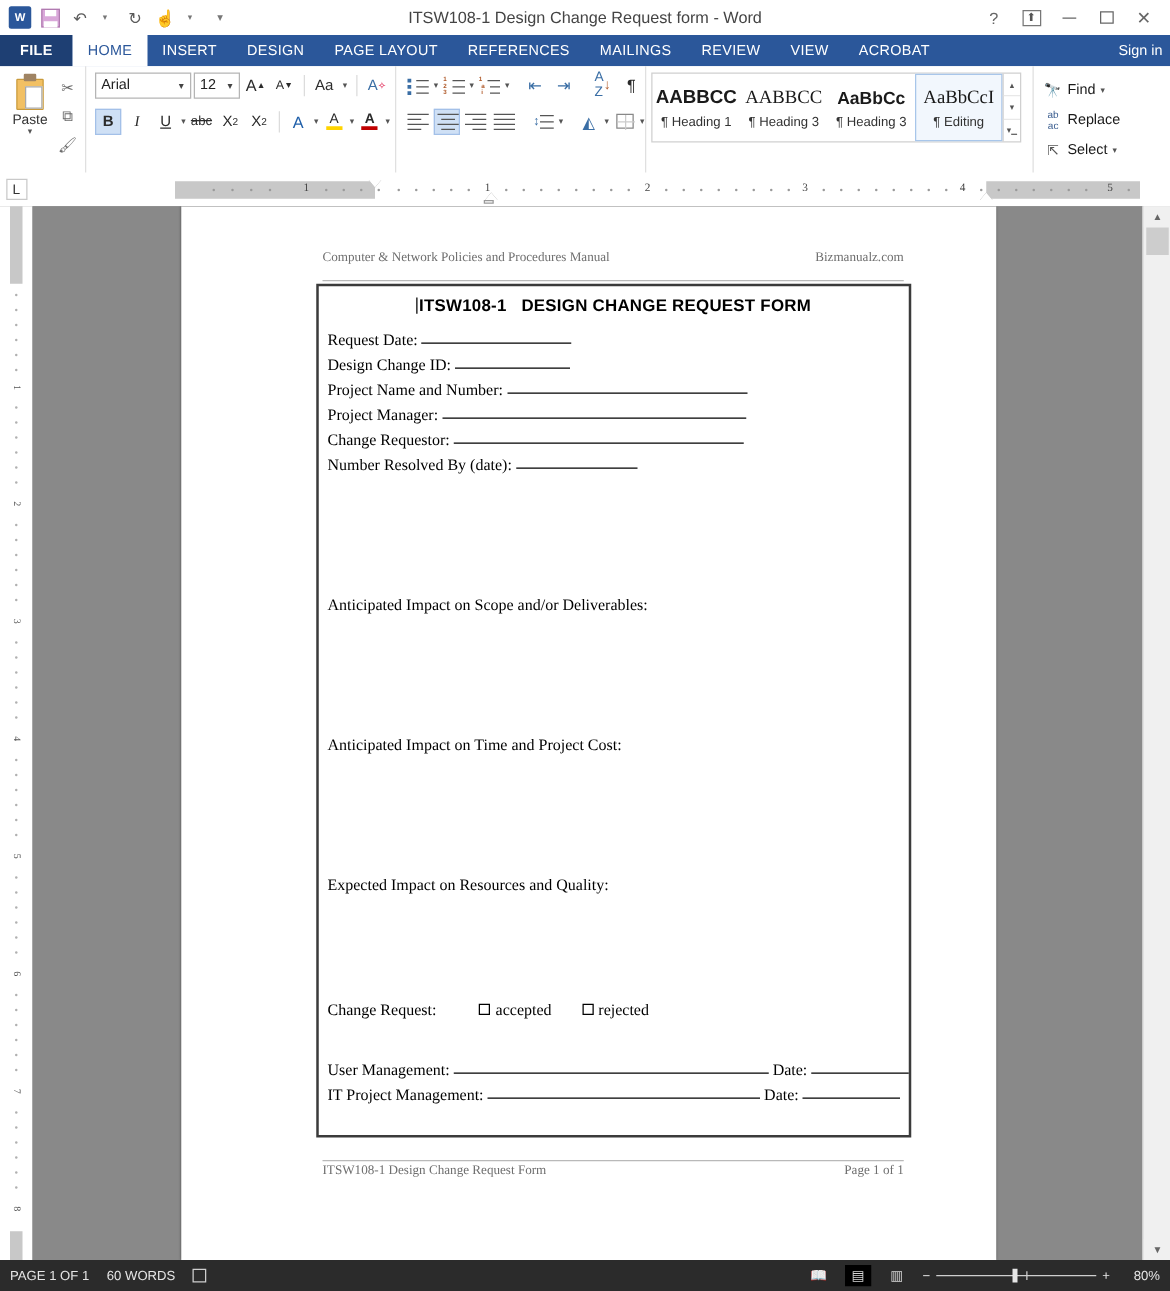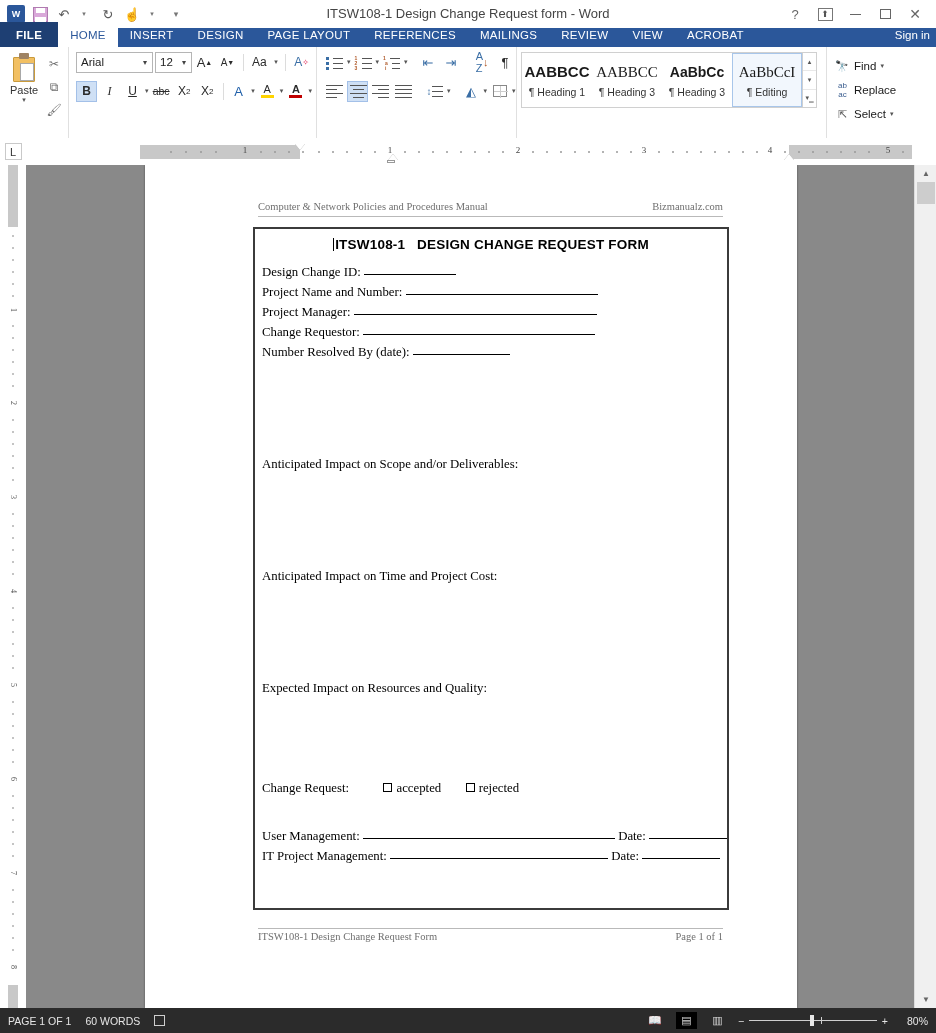--- a/index.html
+++ b/index.html
@@ -55,21 +55,21 @@
   .ribbon-display-ico {
     width: 15px; height: 13px; border: 1px solid #777;
     display:flex; align-items:center; justify-content:center;
     font-size: 9px; color:#555;
   }
   .min-ico { width: 11px; height: 1px; background: #666; }
   .max-ico { width: 11px; height: 10px; border: 1px solid #666; }
 
   
   .tabs-row {
-    height: 19px;
+    height: 25px;
     background: #2b579a;
     display: flex;
     align-items: flex-end;
     position: relative;
   }
   .file-tab {
     background: #1e3f73;
     color: #fff;
     height: 25px;
     padding: 0 16px;
@@ -292,21 +292,21 @@
   .page {
     position: absolute;
     left: 119px; top: 0px;
     width: 652px; height: 843px;
     background: #ffffff;
     box-shadow: 0 0 2px rgba(0,0,0,.45);
   }
   .page-header {
     position: absolute; left: 113px; top: 36px; width: 465px;
     border-bottom: 1px solid #b9b9b9;
-    padding-bottom: 4px;
+    padding-bottom: 12px;
     display: flex; justify-content: space-between;
     font-family: "Liberation Serif", serif;
     font-size: 10.5px; color: #6f6f6f;
   }
   .form-box {
     position: absolute; left: 108px; top: 62px;
     width: 476px; height: 683px;
     border: 2px solid #3b3b3b;
     background: #fff;
   }
@@ -826,20 +826,24 @@
         <span>Bizmanualz.com</span>
       </div>
 
       <div class="form-box">
         <div class="form-title">
           <span class="caret-bar"></span><span>ITSW108-1</span>&nbsp;&nbsp; <span>DESIGN CHANGE REQUEST FORM</span>
         </div>
 
         <div class="form-body">
           <div class="frow">
+            <span>Request Date:</span>
+            <span class="fill" style="width:120px"></span>
+          </div>
+          <div class="frow">
             <span>Design Change ID:</span>
             <span class="fill" style="width:92px"></span>
           </div>
           <div class="frow">
             <span>Project Name and Number:</span>
             <span class="fill" style="width:192px"></span>
           </div>
           <div class="frow">
             <span>Project Manager:</span>
             <span class="fill" style="width:243px"></span>

